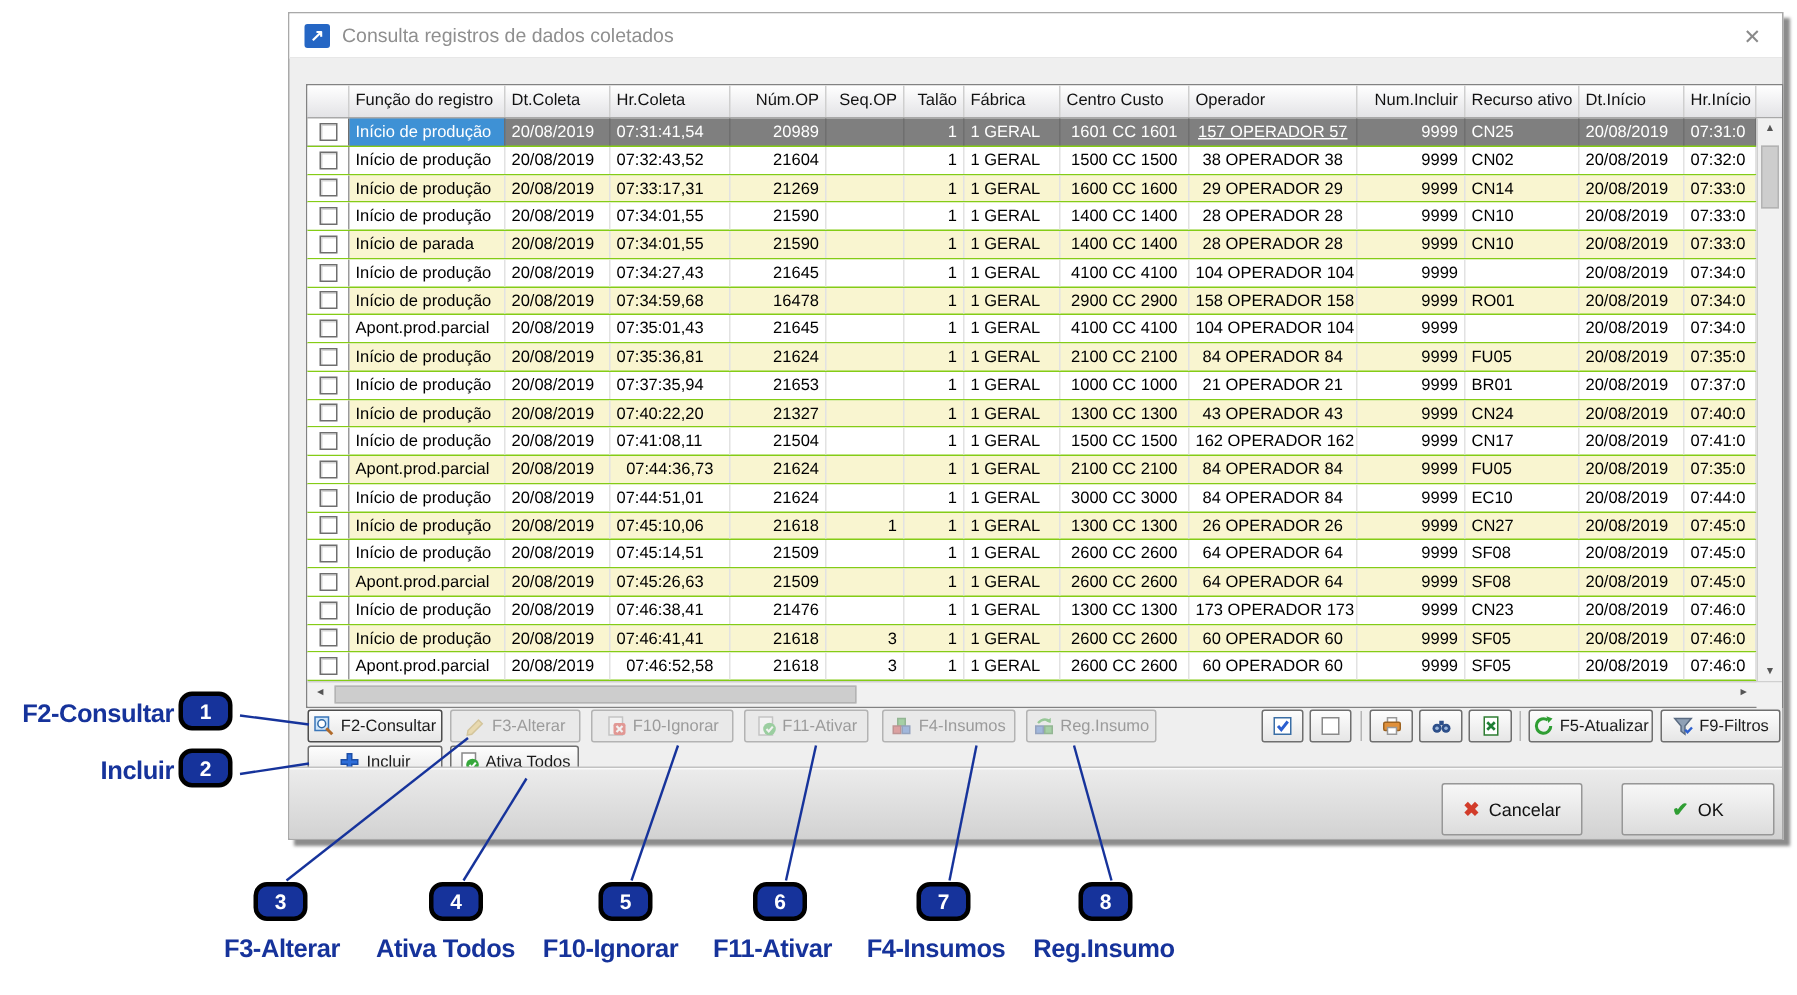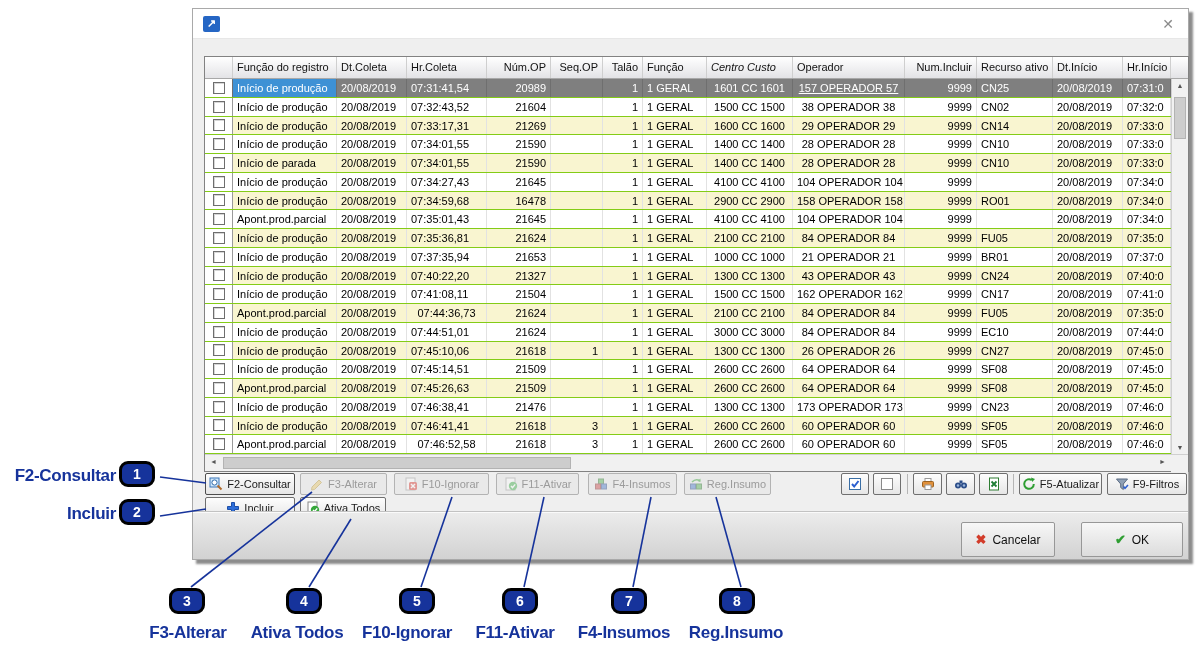--- a/index.html
+++ b/index.html
@@ -99,34 +99,35 @@
   .badge { position:absolute; width:36px; height:26px; background:var(--ann-blue,#16339b);
            border:3px solid #000; border-radius:9px; color:#fff; font-weight:bold; font-size:14px;
            display:flex; align-items:center; justify-content:center; z-index:46; }
 </style>
 </head>
 <body>
 
 <div class="dialog">
   <div class="titlebar">
     <span class="app-icon">↗</span>
+    <span class="title">Consulta registros de dados coletados</span>
     <span class="close">✕</span>
   </div>
 
   <div class="grid">
     <div class="ghead" id="ghead">
         <div class="hcell" style="width: 28px;"></div>
         <div class="hcell" style="width: 104px;">Função do registro</div>
         <div class="hcell" style="width: 70px;">Dt.Coleta</div>
         <div class="hcell" style="width: 80px;">Hr.Coleta</div>
         <div class="hcell ar" style="width: 64px;">Núm.OP</div>
         <div class="hcell ar" style="width: 52px;">Seq.OP</div>
         <div class="hcell ar" style="width: 40px;">Talão</div>
-        <div class="hcell" style="width: 64px;">Função</div>
-        <div class="hcell" style="width: 86px; font-style: italic;">Centro Custo</div>
+        <div class="hcell" style="width: 64px;">Fábrica</div>
+        <div class="hcell" style="width: 86px;">Centro Custo</div>
         <div class="hcell" style="width: 112px;">Operador</div>
         <div class="hcell ar" style="width: 72px;">Num.Incluir</div>
         <div class="hcell" style="width: 76px;">Recurso ativo</div>
         <div class="hcell" style="width: 70px;">Dt.Início</div>
         <div class="hcell" style="width: 48px;">Hr.Início</div>
         <div class="hcell hspacer"></div>
       </div>
     <div class="gmain">
       <div class="gbody" id="gbody">
           <div class="grow sel">

